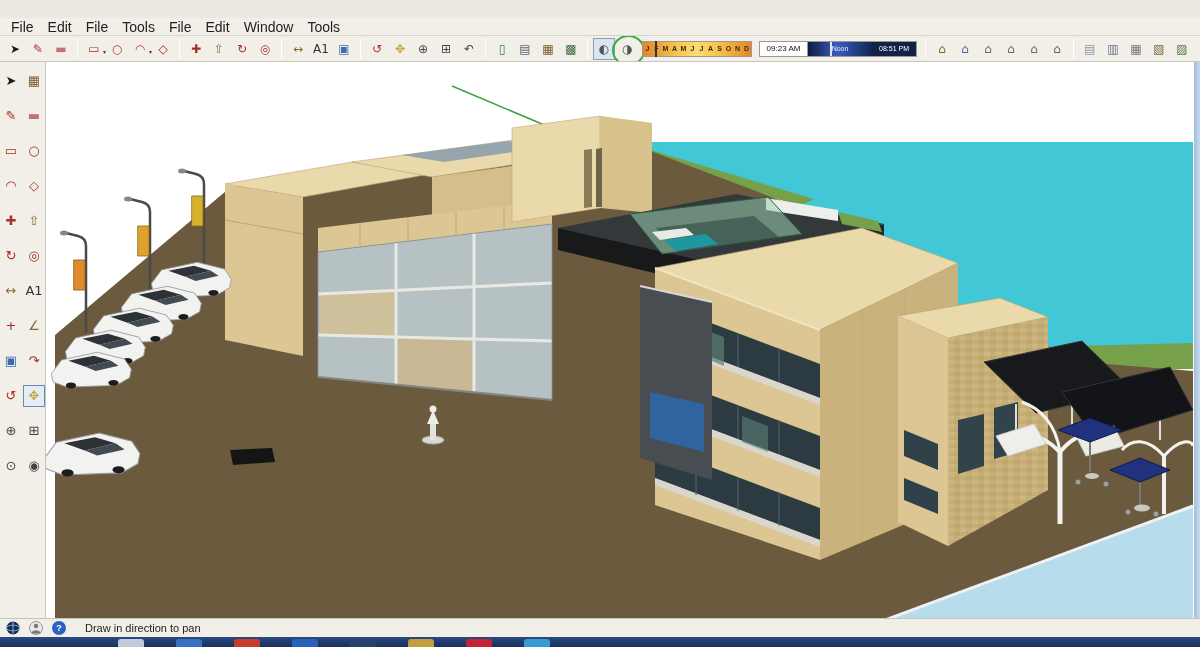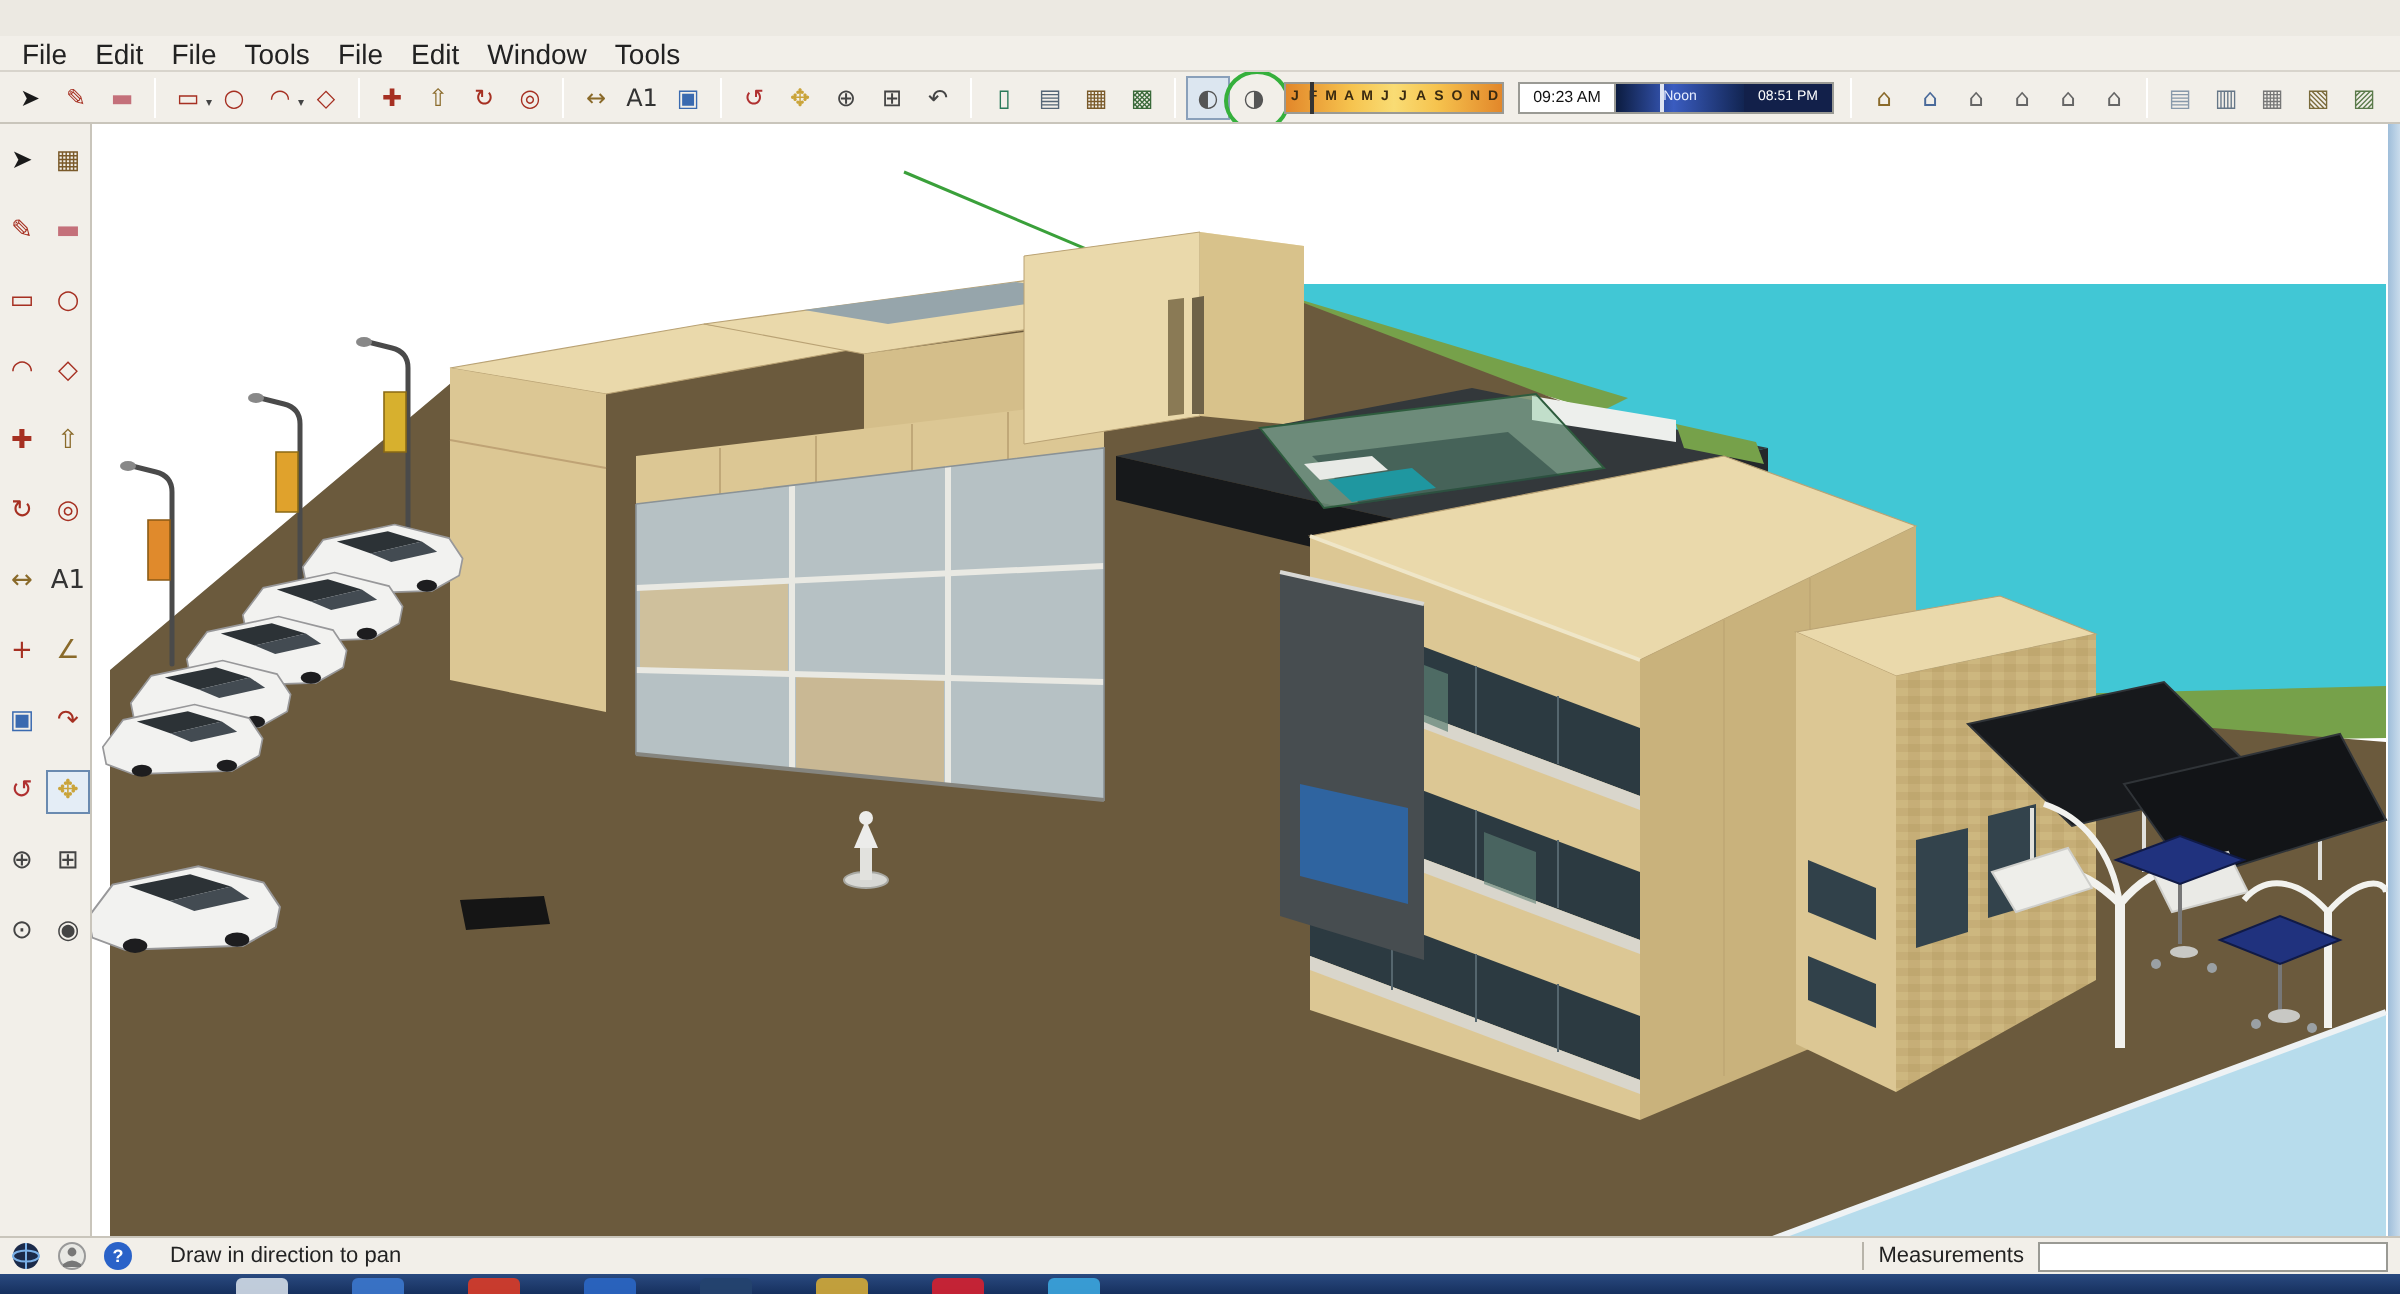--- a/index.html
+++ b/index.html
@@ -393,25 +393,20 @@
     </span>
     <span class="sb-icon">
       <svg width="14" height="14">
           <circle cx="7" cy="7" r="6.5" fill="#e8e8e4" stroke="#999999"></circle>
           <circle cx="7" cy="5" r="2.2" fill="#777777"></circle>
           <path d="M2.5,11 Q7,7.5 11.5,11 L11.5,12.5 L2.5,12.5 Z" fill="#777777"></path>
         </svg>
     </span>
     <span class="sb-icon help">?</span>
     <span class="hint">Draw in direction to pan</span>
-    <span class="meas-wrap">
-      <span class="meas-sep"></span>
-      <span class="meas-label">Measurements</span>
-      <input class="meas-input" value="" style="">
-    </span>
   </div>
 
   <div class="taskbar" id="taskbar">
       <span class="tb-icon" style="left: 118px; background: rgb(201, 212, 224);"></span>
       <span class="tb-icon" style="left: 176px; background: rgb(58, 116, 200);"></span>
       <span class="tb-icon" style="left: 234px; background: rgb(210, 59, 42);"></span>
       <span class="tb-icon" style="left: 292px; background: rgb(42, 100, 192);"></span>
       <span class="tb-icon" style="left: 350px; background: rgb(36, 66, 110);"></span>
       <span class="tb-icon" style="left: 408px; background: rgb(202, 164, 58);"></span>
       <span class="tb-icon" style="left: 466px; background: rgb(204, 34, 51);"></span>

